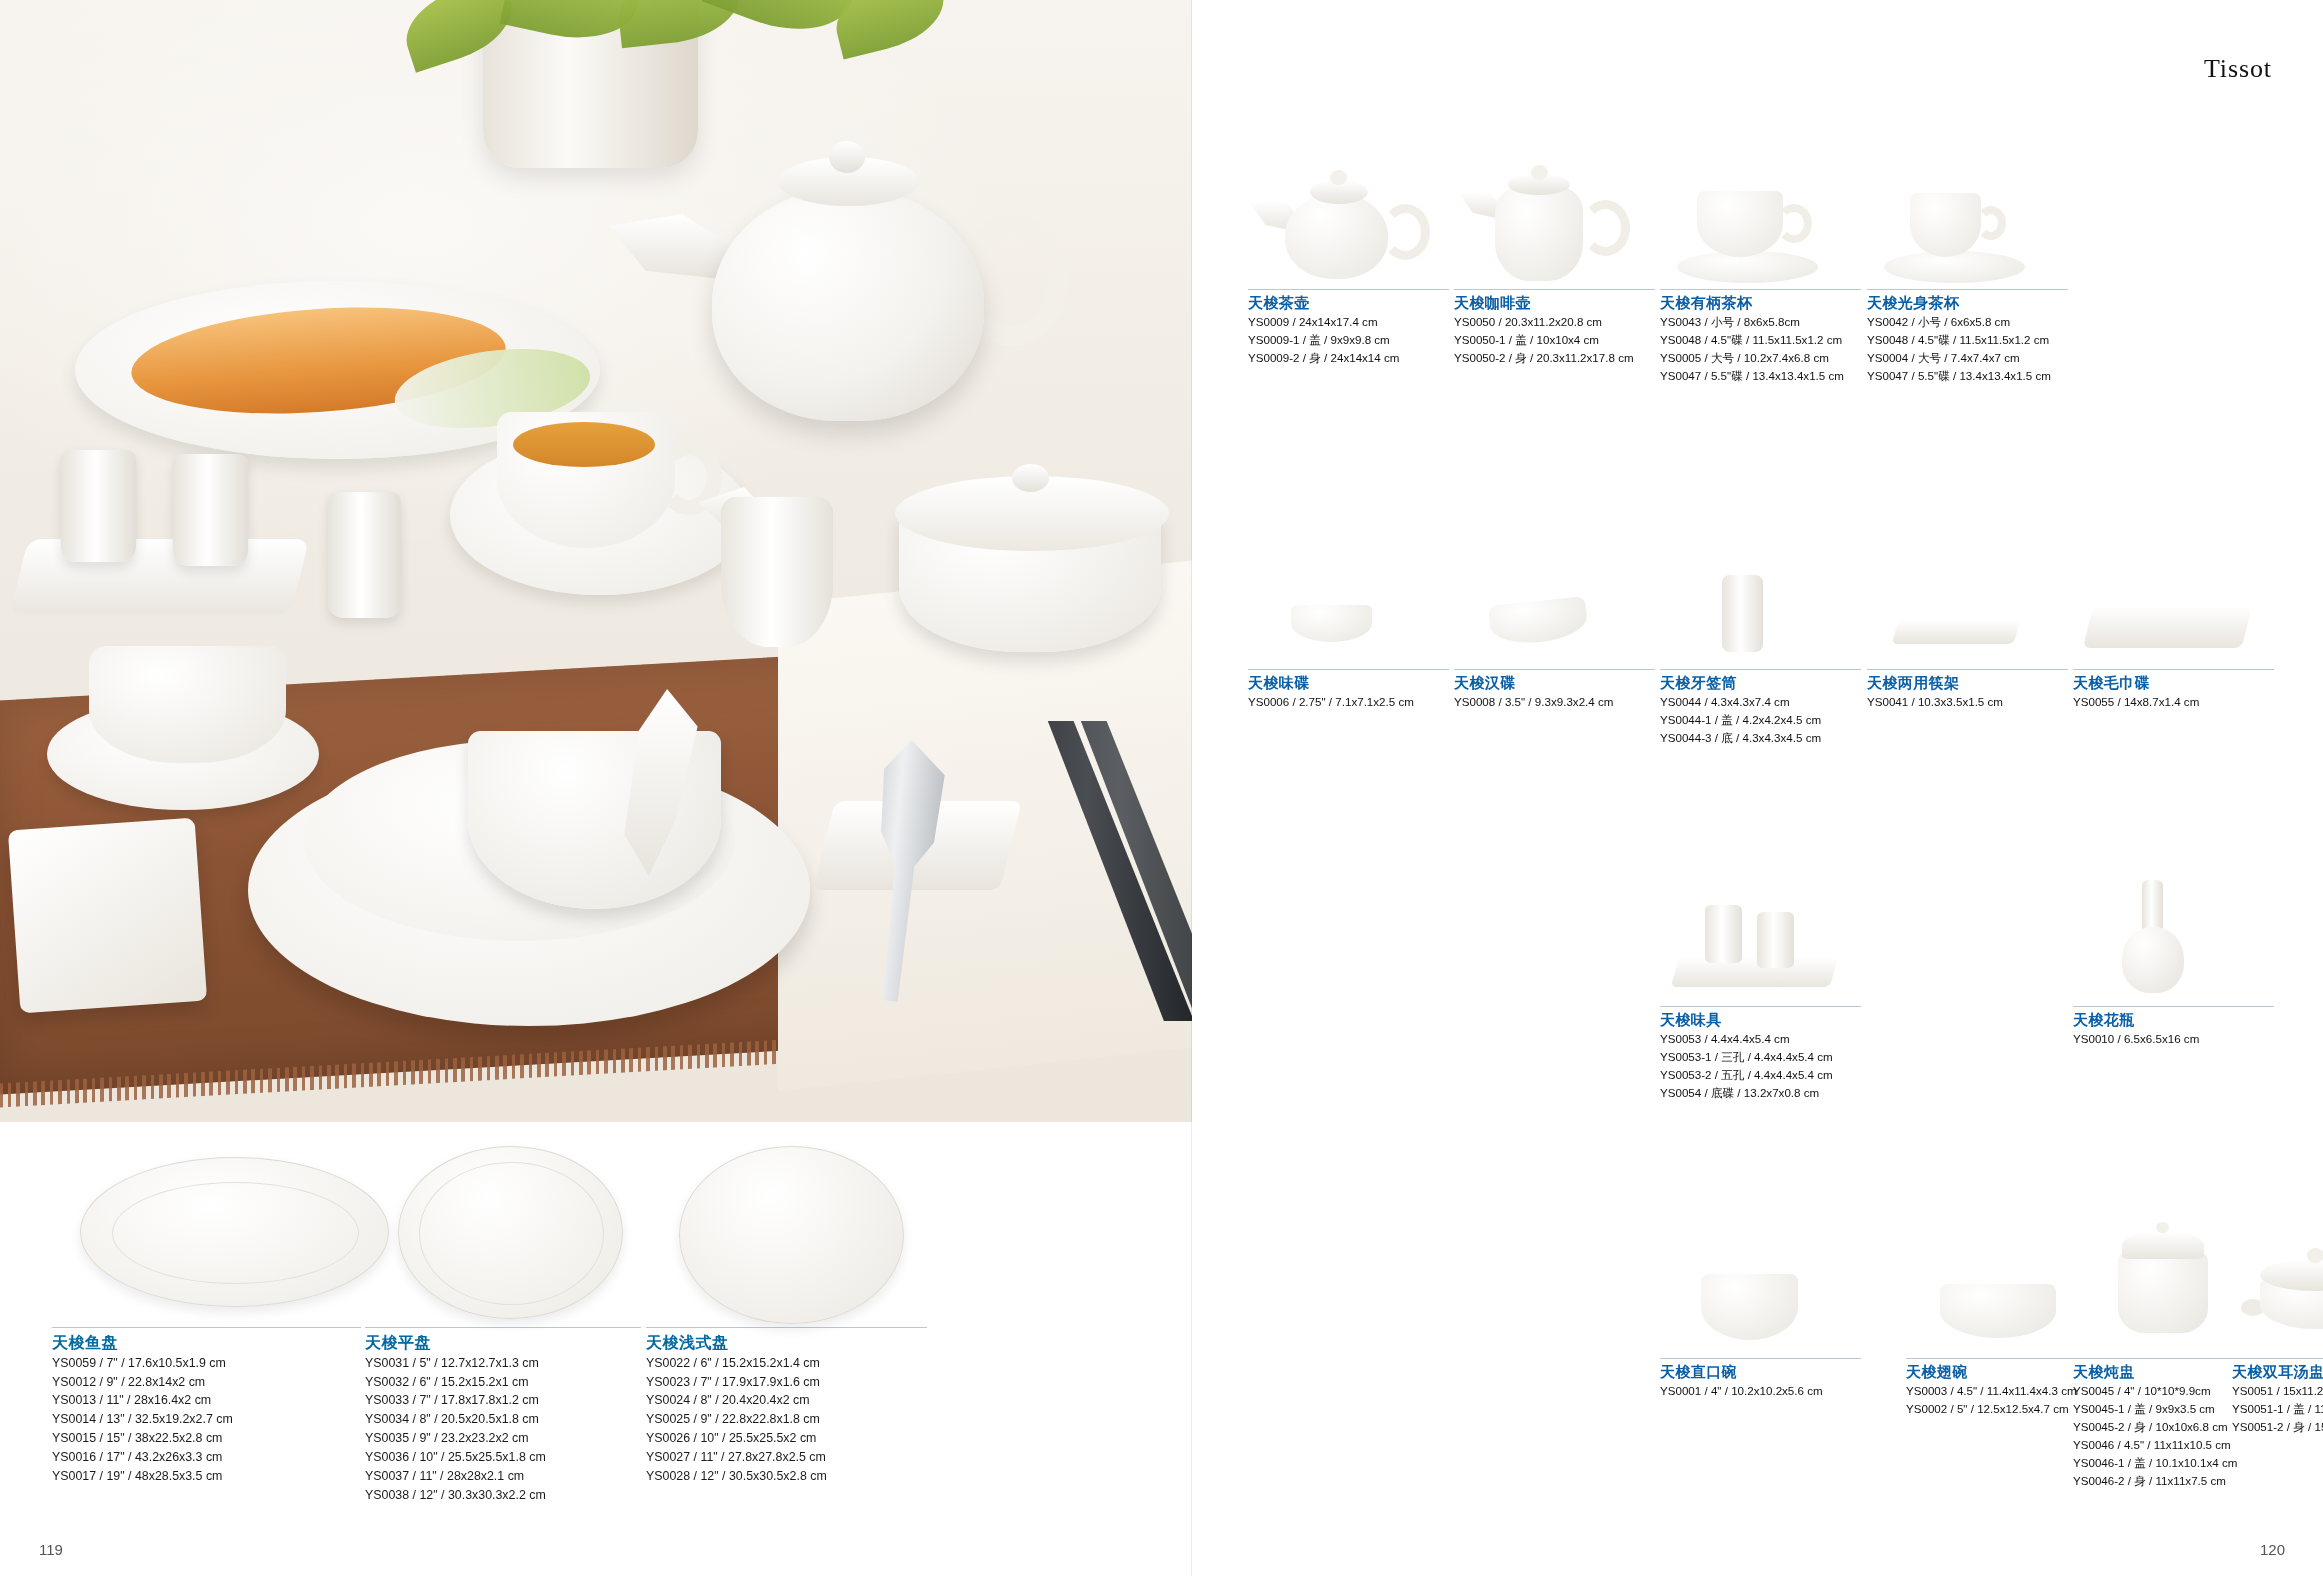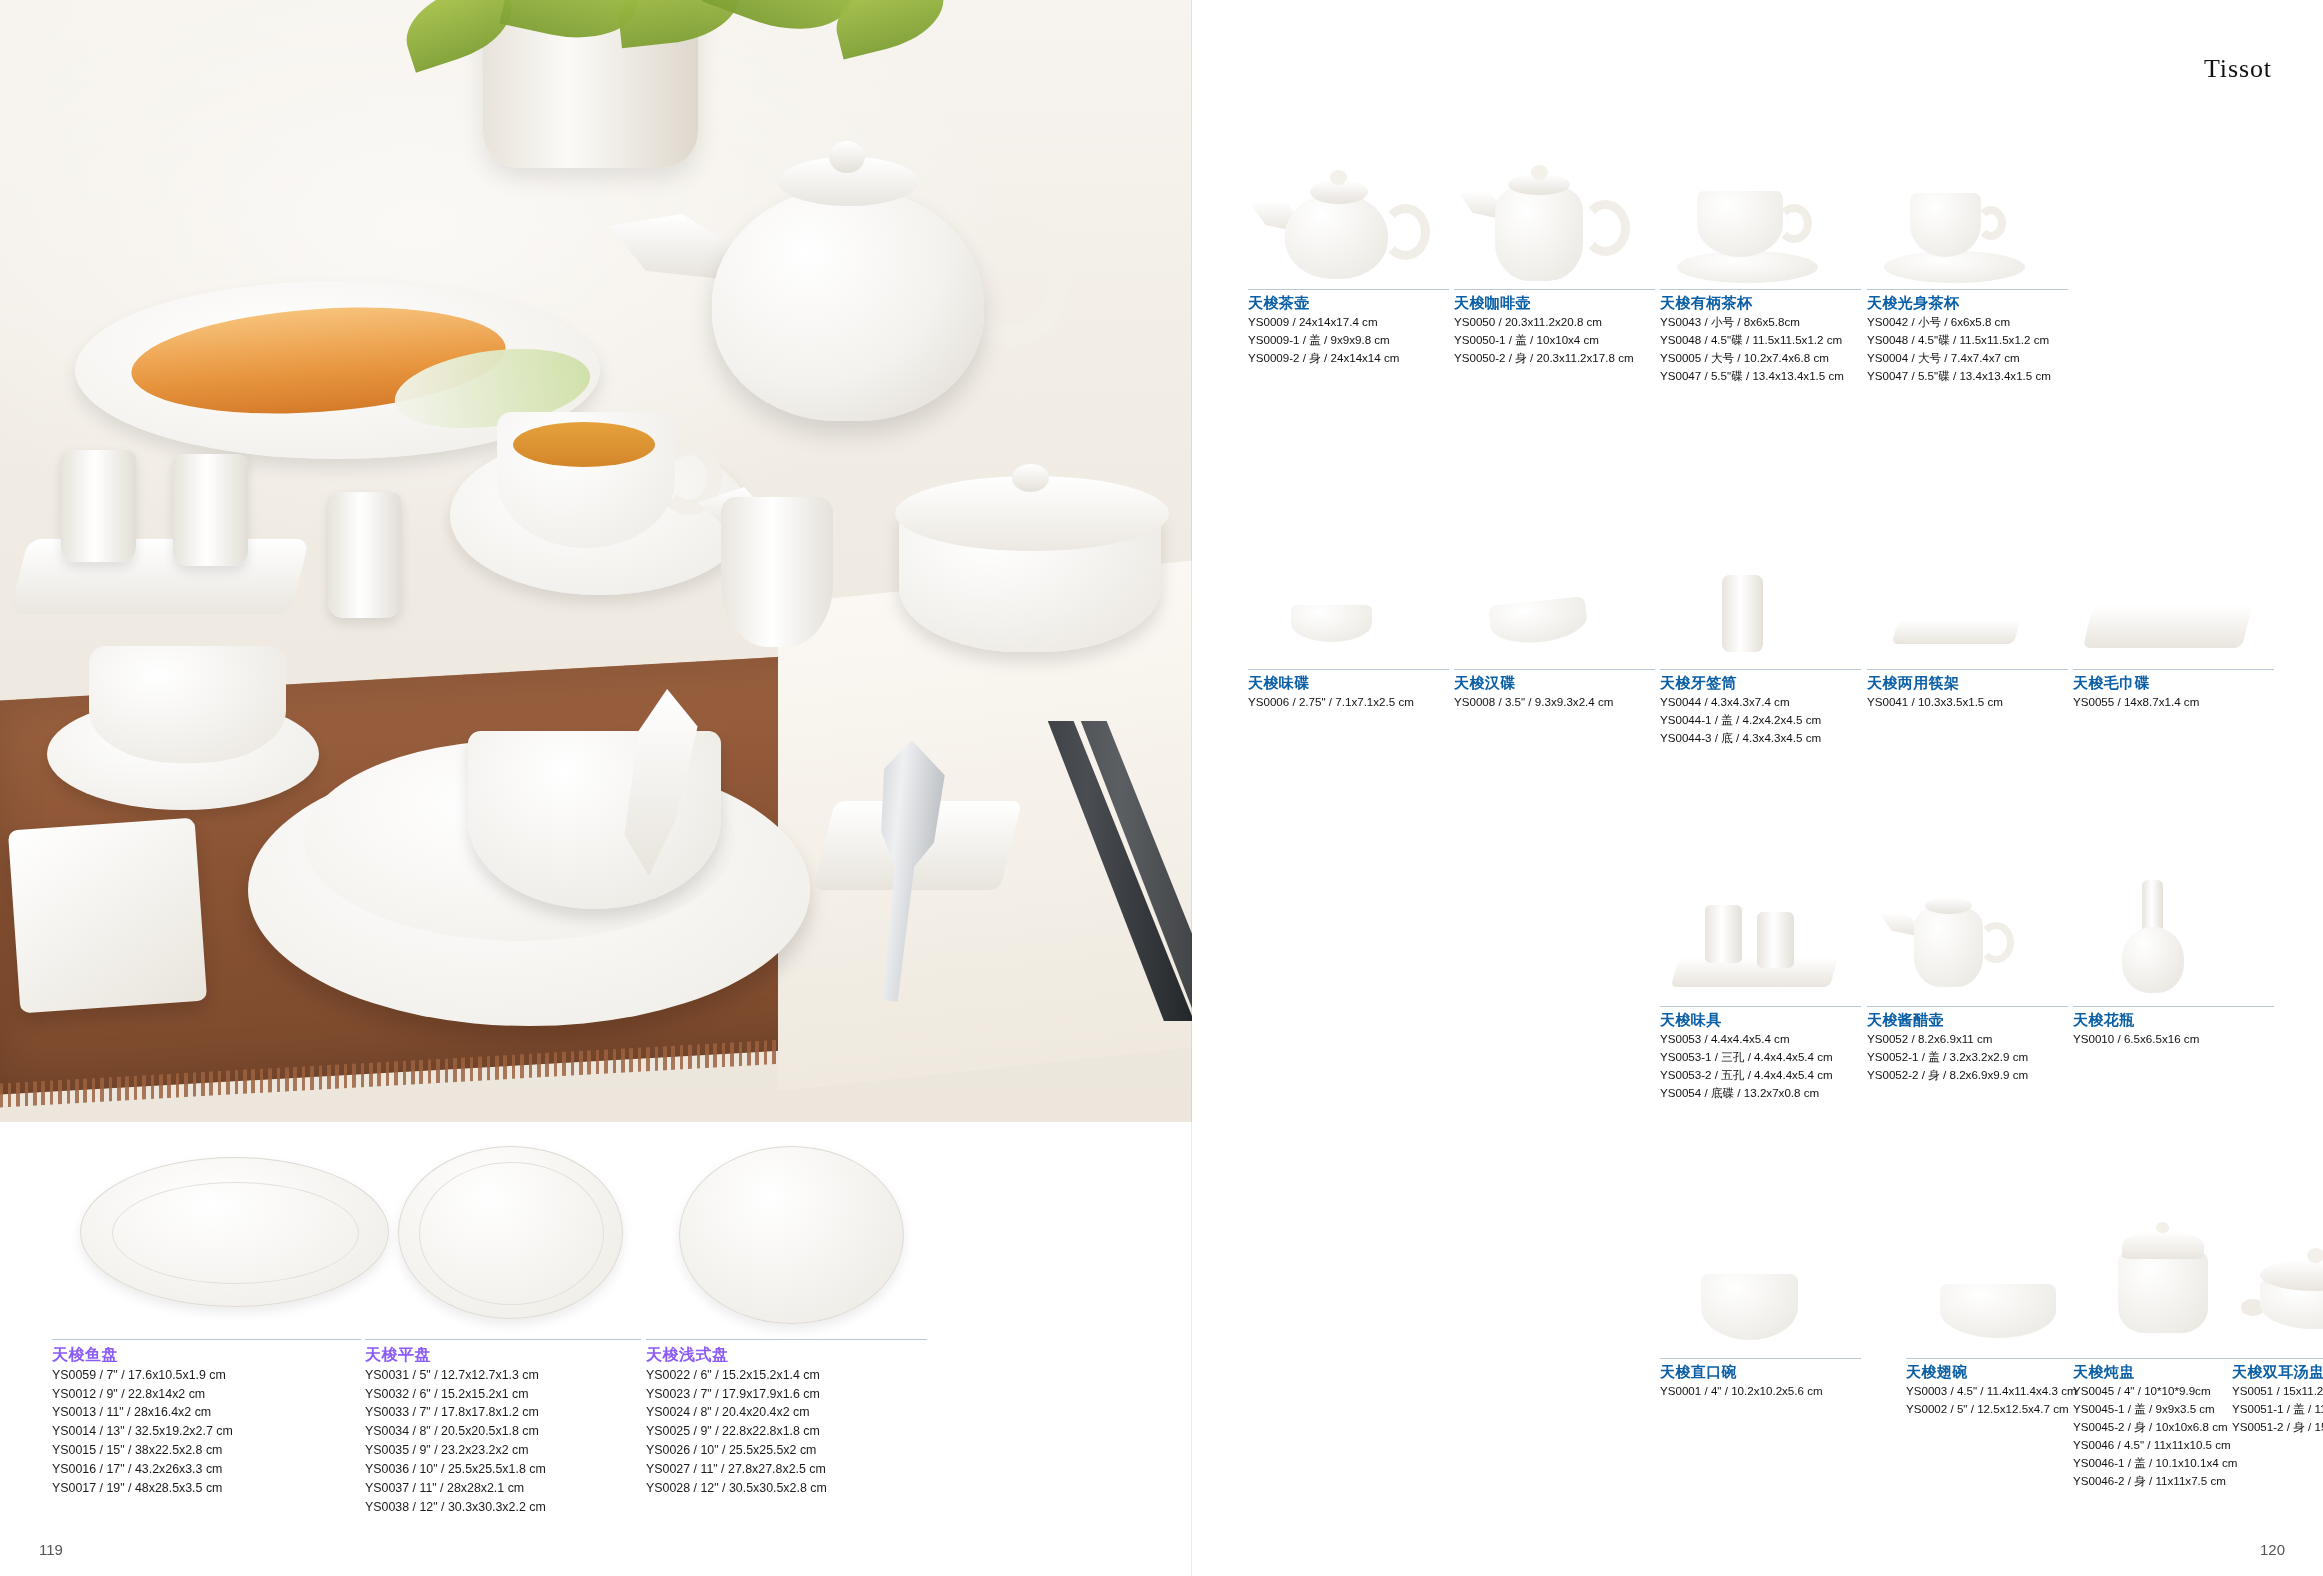--- a/index.html
+++ b/index.html
@@ -218,21 +218,21 @@
   }
 
   
   .left-products {
     position:absolute; left:0; top:1129px; width:1192px; height:448px;
     background:#fff;
   }
   .lp-col { position:absolute; top:0; }
   .lp-img { position:relative; height:187px; }
   .lp-title {
-    font-size:16px; color:#8b5cf6; font-weight:bold; margin-top:23px;
+    font-size:16px; color:#0369a1; font-weight:bold; margin-top:11px;
     letter-spacing:0.5px;
   }
   .lp-title-rule { border-top:0.9px solid #b9c7d6; padding-top:4.7px; }
   .lp-line { font-size:12.4px; color:#1a1a1a; line-height:1.52; white-space:nowrap; }
 
   
   .draw-oval {
     position:absolute; left:28px; top:28px; width:309px; height:150px;
     border-radius:50%;
     background:radial-gradient(ellipse at 42% 32%,#ffffff,#eeebe5);
@@ -543,32 +543,20 @@
         <div class="s-box" style="left:45px;top:34px;width:37px;height:58px;"></div>
         <div class="s-box" style="left:97px;top:41px;width:37px;height:56px;"></div>
       </div>
       <div class="rp-title">天梭味具</div>
       <div class="rp-line">YS0053 / 4.4x4.4x5.4 cm</div>
       <div class="rp-line">YS0053-1 / 三孔 / 4.4x4.4x5.4 cm</div>
       <div class="rp-line">YS0053-2 / 五孔 / 4.4x4.4x5.4 cm</div>
       <div class="rp-line">YS0054 / 底碟 / 13.2x7x0.8 cm</div>
     </div>
 
-    <div class="rp-item" style="left:675px;top:871px;width:201px;">
-      <div class="rp-img" style="height:131px;">
-        <div class="s-teapot-s" style="left:13px;top:41px;width:37px;height:24px;"></div>
-        <div class="s-teapot-h" style="left:111px;top:51px;width:36px;height:41px;border-width:7.5px;"></div>
-        <div class="s-teapot-b" style="left:47px;top:37px;width:69px;height:79px;border-radius:19px 19px 38% 38%;"></div>
-        <div class="s-teapot-l" style="left:58px;top:26px;width:47px;height:17px;"></div>
-      </div>
-      <div class="rp-title">天梭酱醋壶</div>
-      <div class="rp-line">YS0052 / 8.2x6.9x11 cm</div>
-      <div class="rp-line">YS0052-1 / 盖 / 3.2x3.2x2.9 cm</div>
-      <div class="rp-line">YS0052-2 / 身 / 8.2x6.9x9.9 cm</div>
-    </div>
 
     <div class="rp-item" style="left:881px;top:871px;width:201px;">
       <div class="rp-img" style="height:131px;">
         <div class="s-vase"></div>
         <div class="s-vase-b"></div>
       </div>
       <div class="rp-title">天梭花瓶</div>
       <div class="rp-line">YS0010 / 6.5x6.5x16 cm</div>
     </div>
 

